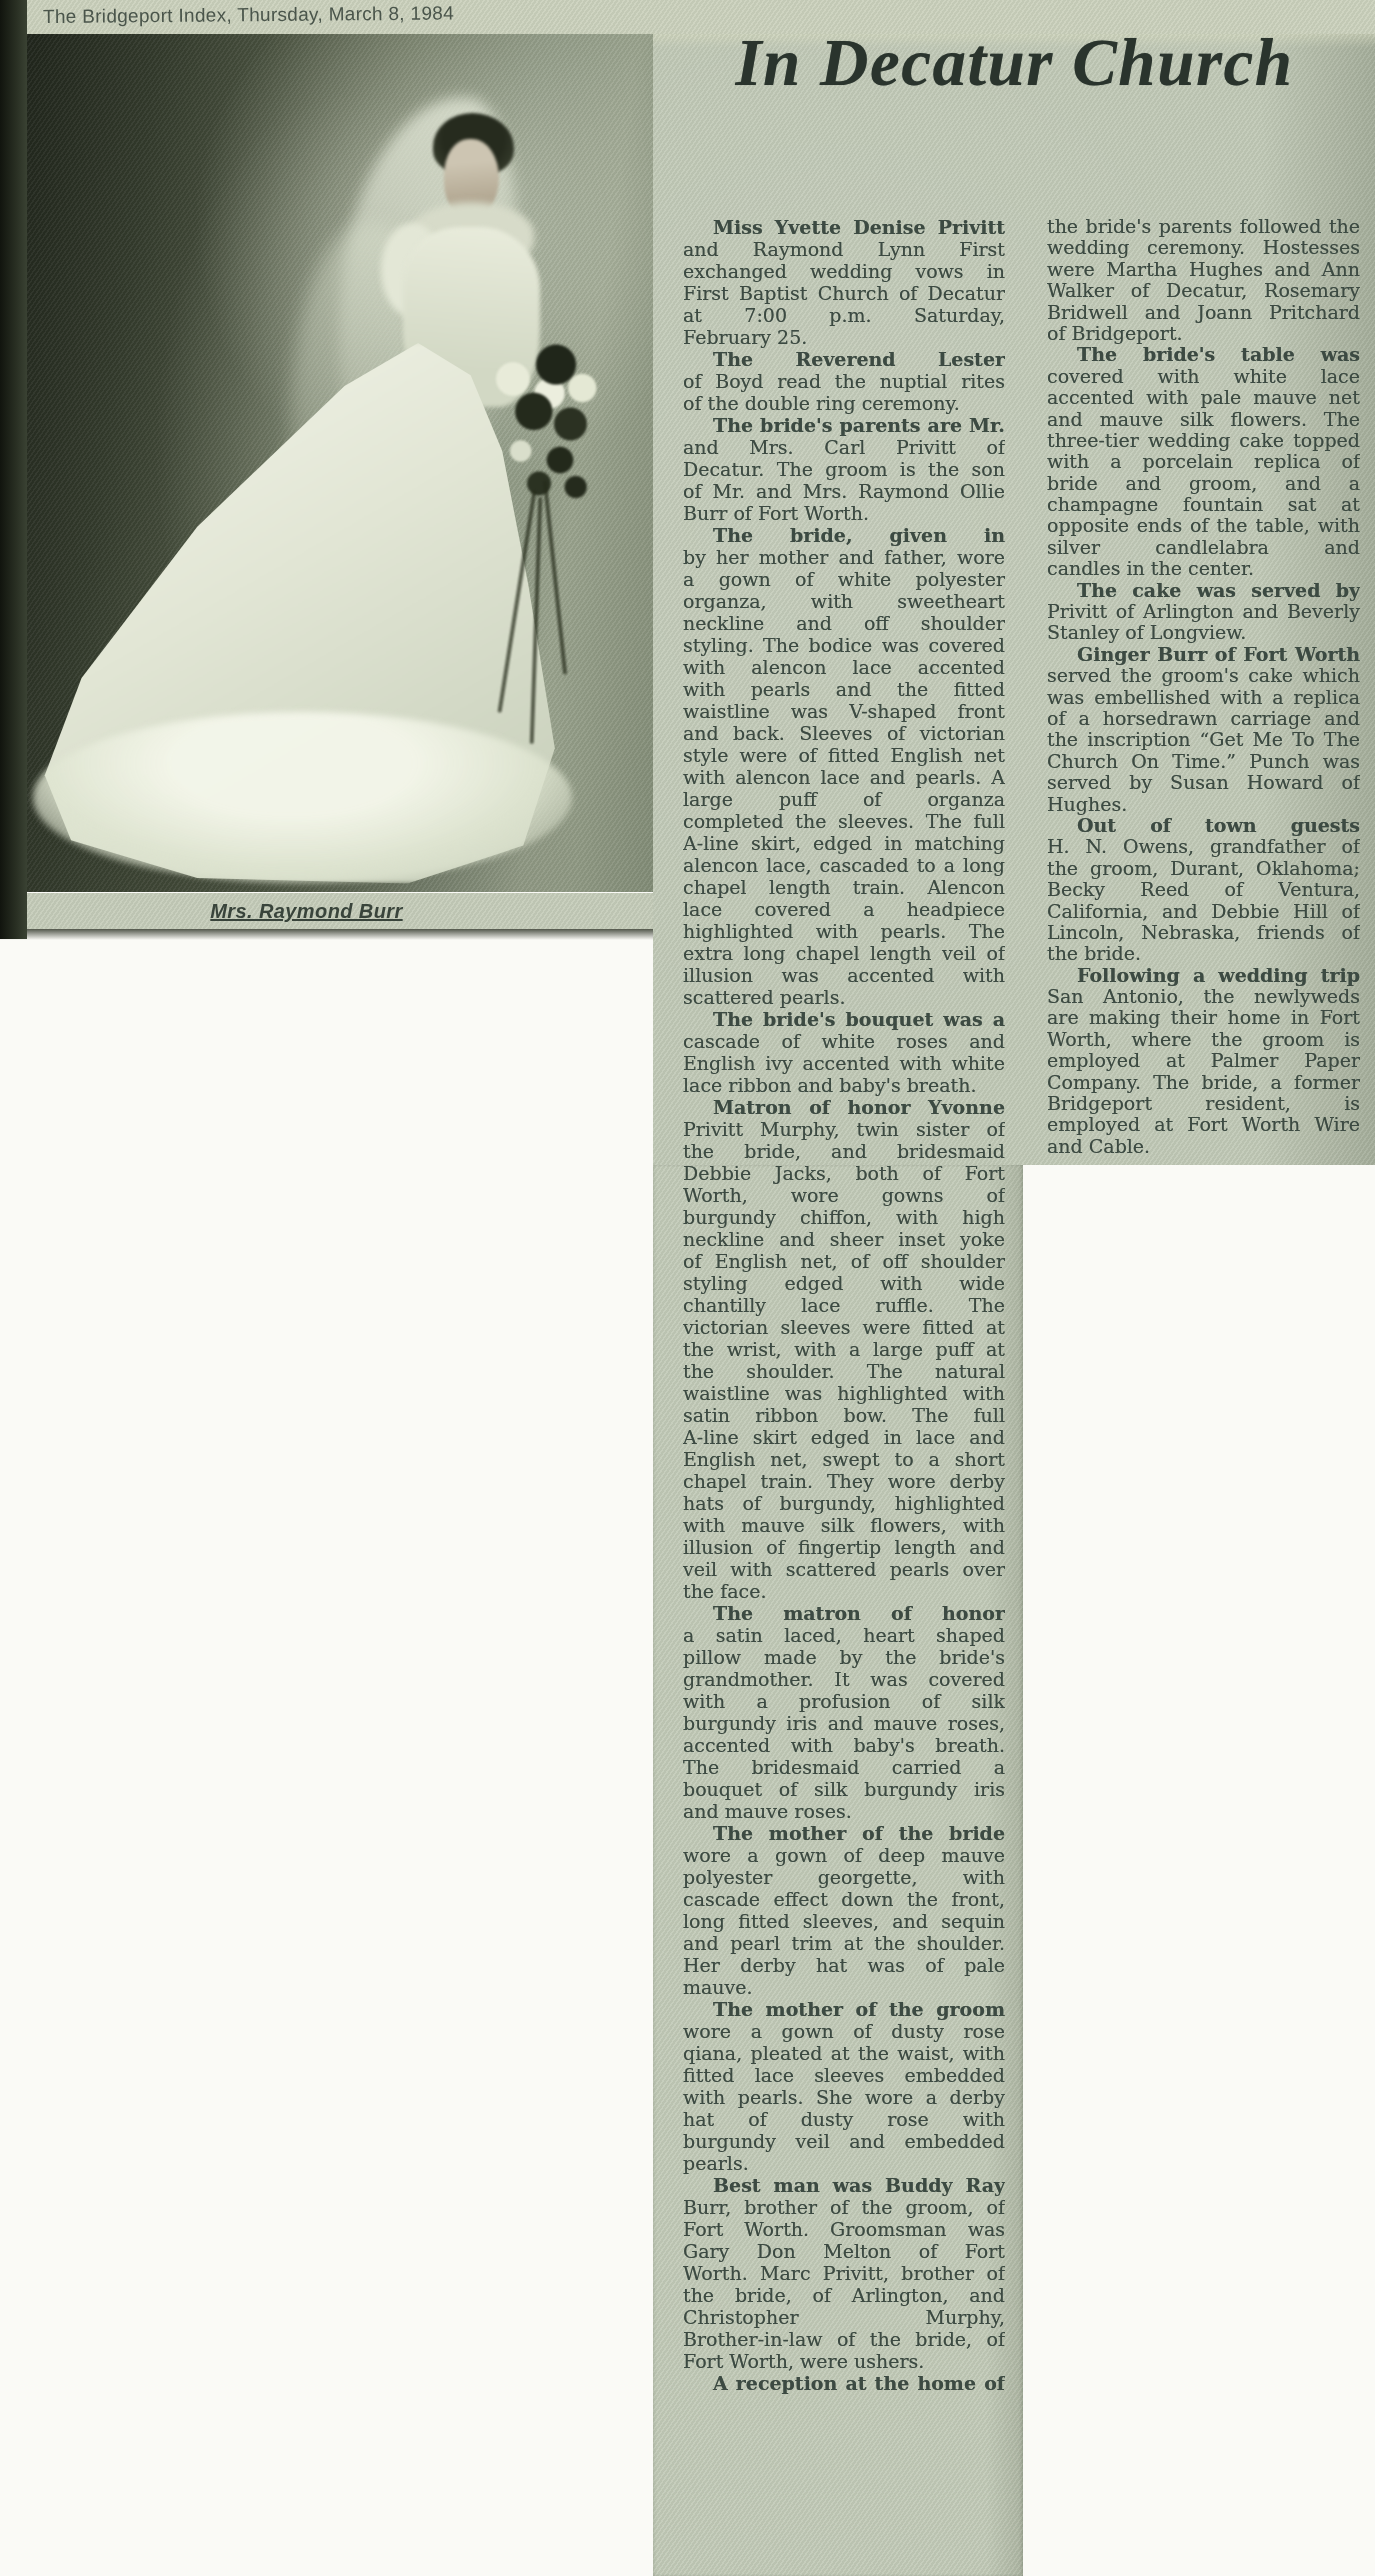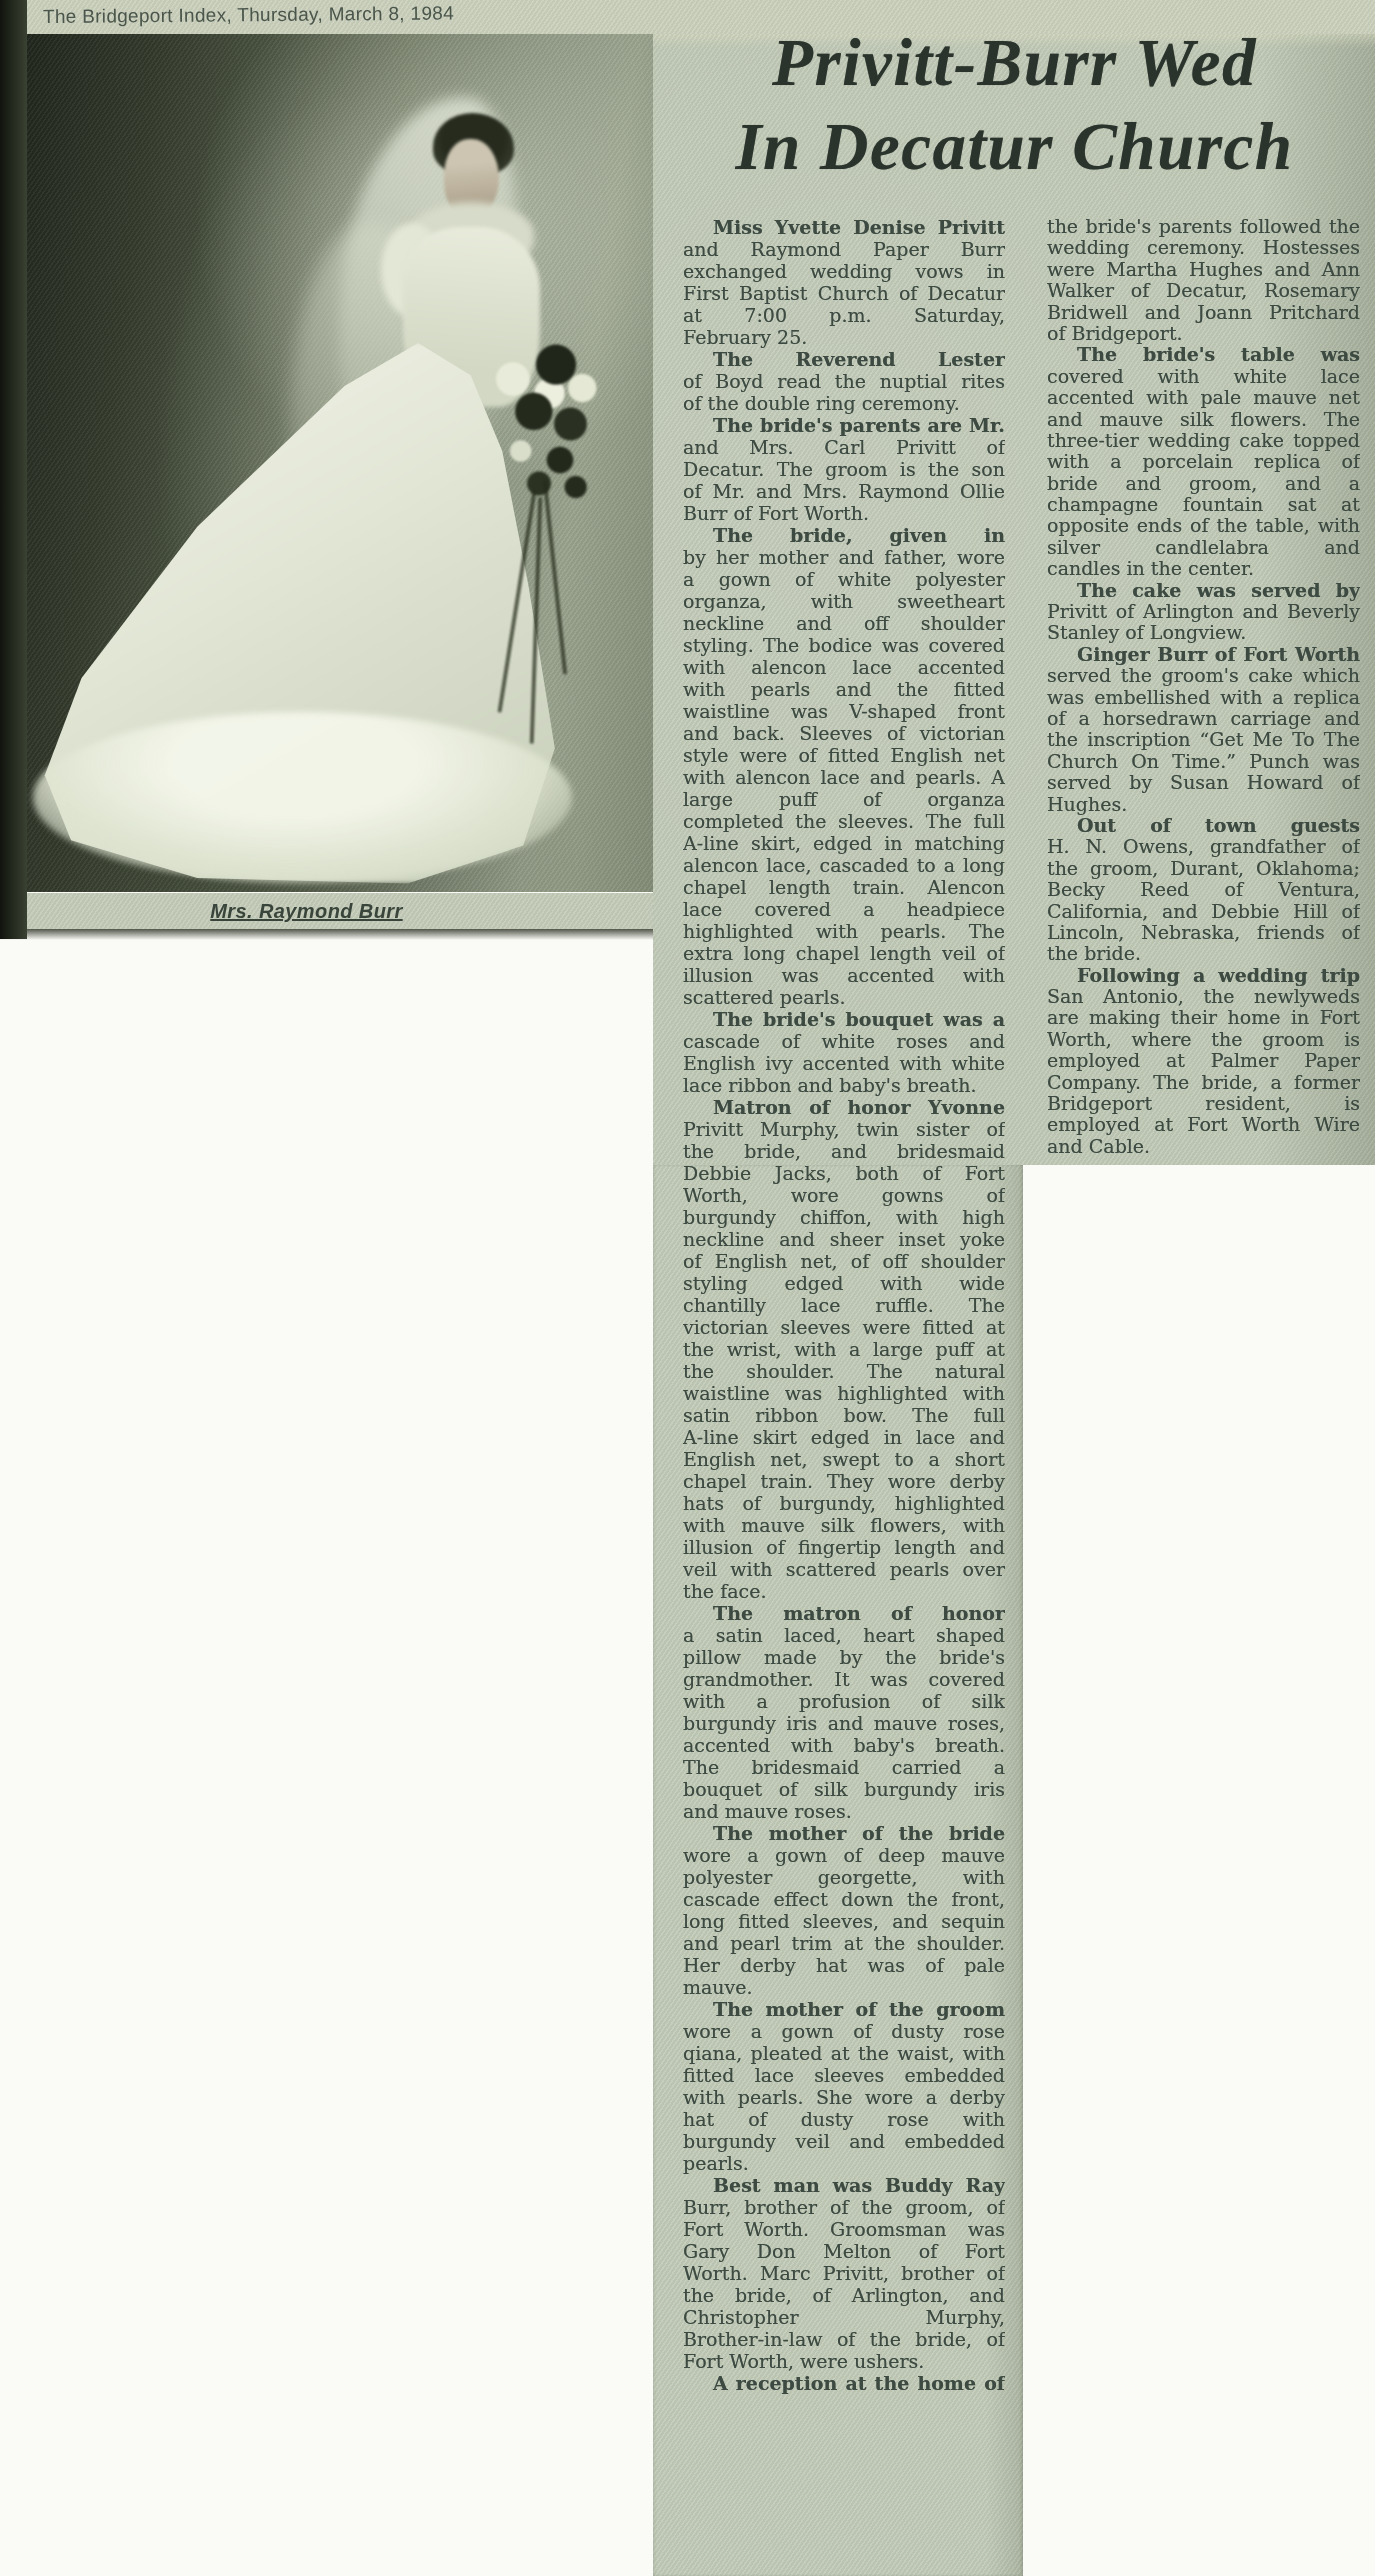--- a/index.html
+++ b/index.html
@@ -205,28 +205,27 @@
 
 <div class="caption-strip">
   <span>Mrs. Raymond Burr</span>
 </div>
 <div class="clip-shadow"></div>
 <div class="dark-edge"></div>
 
 <div class="masthead">The Bridgeport Index, Thursday, March 8, 1984</div>
 
 <div class="headline">
-  <div>Privitt-Burr Wed</div>
   <div>In Decatur Church</div>
 </div>
 
 <div class="col col1" id="col1">
     <div>
       <div class="line indent">Miss Yvette Denise Privitt</div>
-      <div class="line">and Raymond Paper Burr</div>
+      <div class="line">and Raymond Lynn First</div>
       <div class="line">exchanged wedding vows in</div>
       <div class="line">First Baptist Church of Decatur</div>
       <div class="line">at 7:00 p.m. Saturday,</div>
       <div class="line end">February 25.</div>
     </div>
     <div>
       <div class="line indent">The Reverend Lester Dacken</div>
       <div class="line">of Boyd read the nuptial rites</div>
       <div class="line end">of the double ring ceremony.</div>
     </div>

